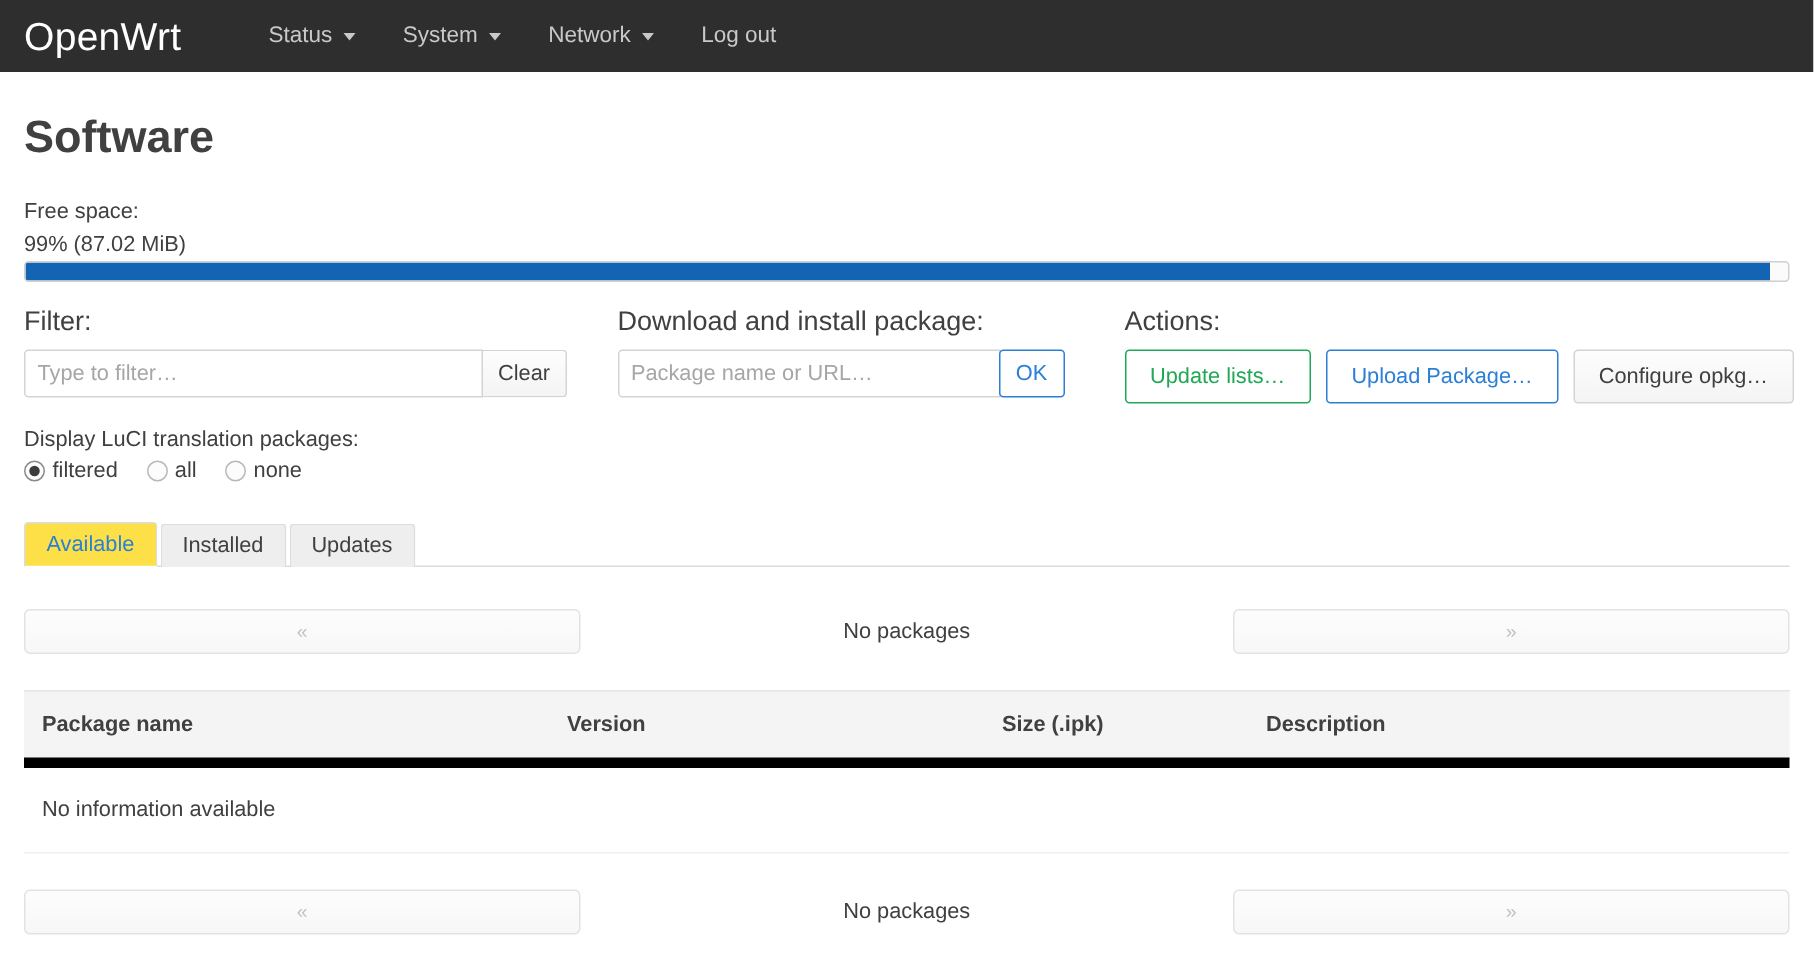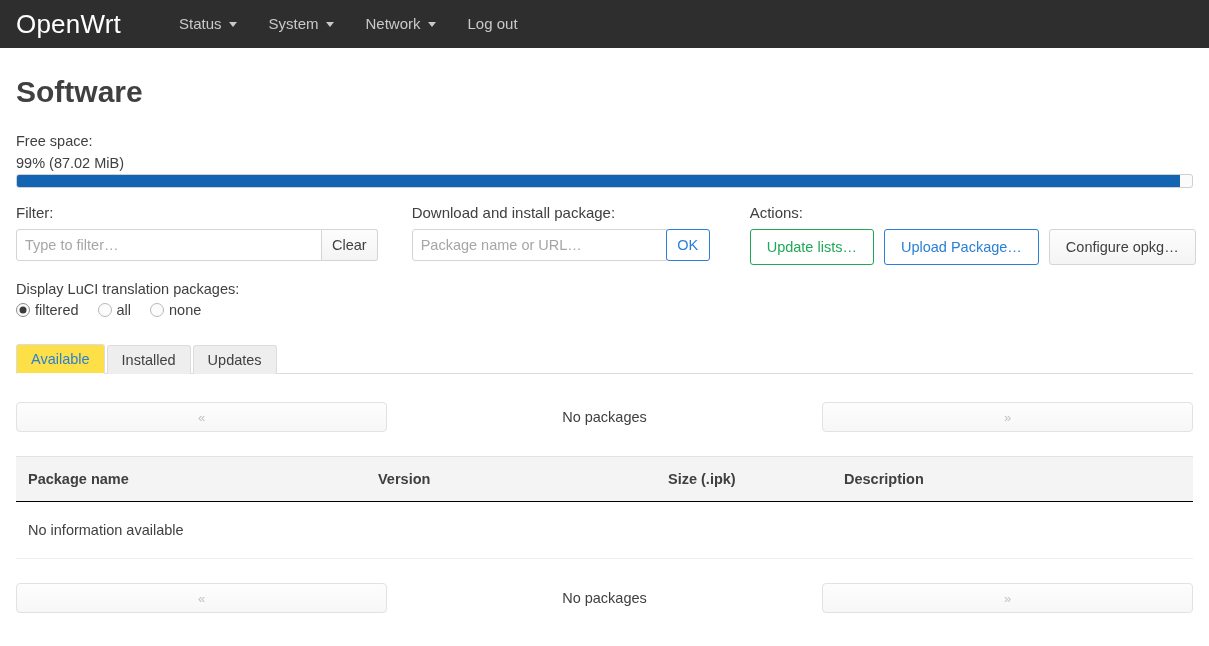--- a/index.html
+++ b/index.html
@@ -91,21 +91,21 @@
   }
 
   
   .controls {
     display: flex;
     align-items: flex-start;
     margin-top: 16px;
   }
   .control-group { display: flex; flex-direction: column; }
   .group-label {
-    font-size: 15px;
+    font-size: 18px;
     color: #404040;
     margin-bottom: 7px;
     line-height: 1.2;
   }
 
   .input-combo { display: flex; }
   .txtinput {
     height: 32px;
     border: 1px solid #d4d4d4;
     background: #ffffff;
@@ -263,21 +263,21 @@
 
   
   .tbl {
     width: 1177px;
     margin-top: 24px;
     border-collapse: collapse;
   }
   .tbl thead th {
     background: #f4f4f4;
     border-top: 1px solid #e4e4e4;
-    border-bottom: 1px solid #000000;
+    border-bottom: 7px solid #000000;
     text-align: left;
     font-size: 14.5px;
     font-weight: bold;
     color: #404040;
     padding: 14px 12px;
   }
   .tbl tbody td {
     padding: 20px 12px;
     font-size: 14.5px;
     color: #404040;

